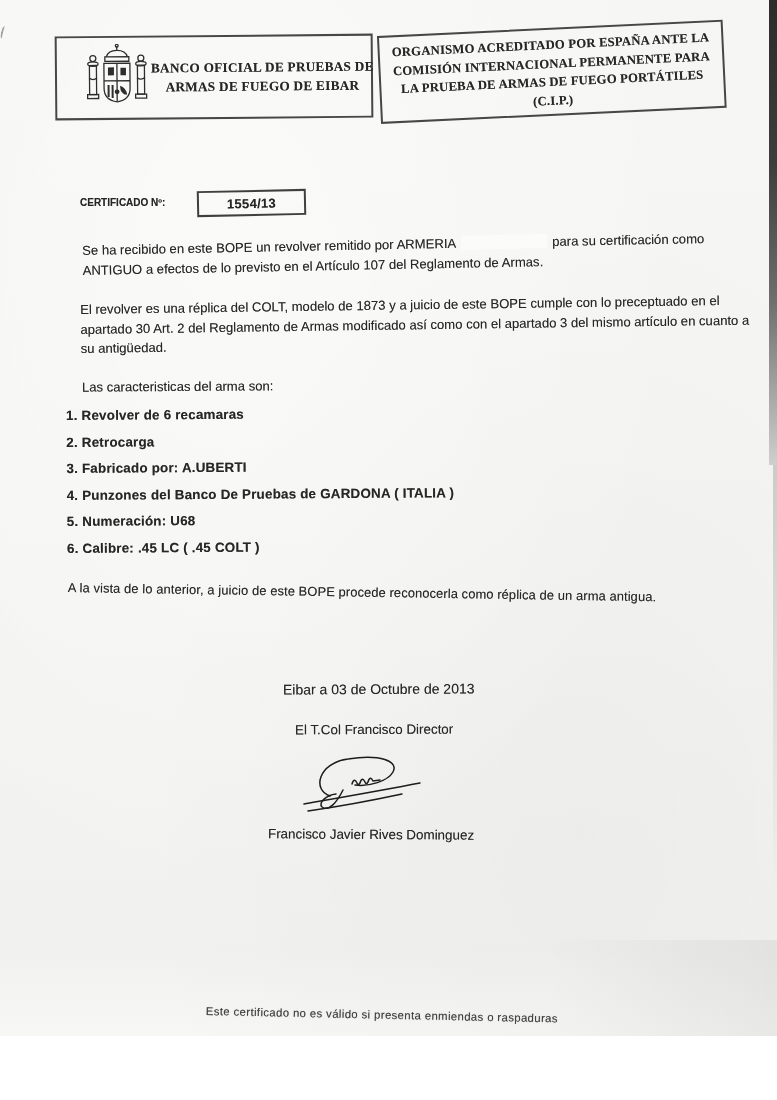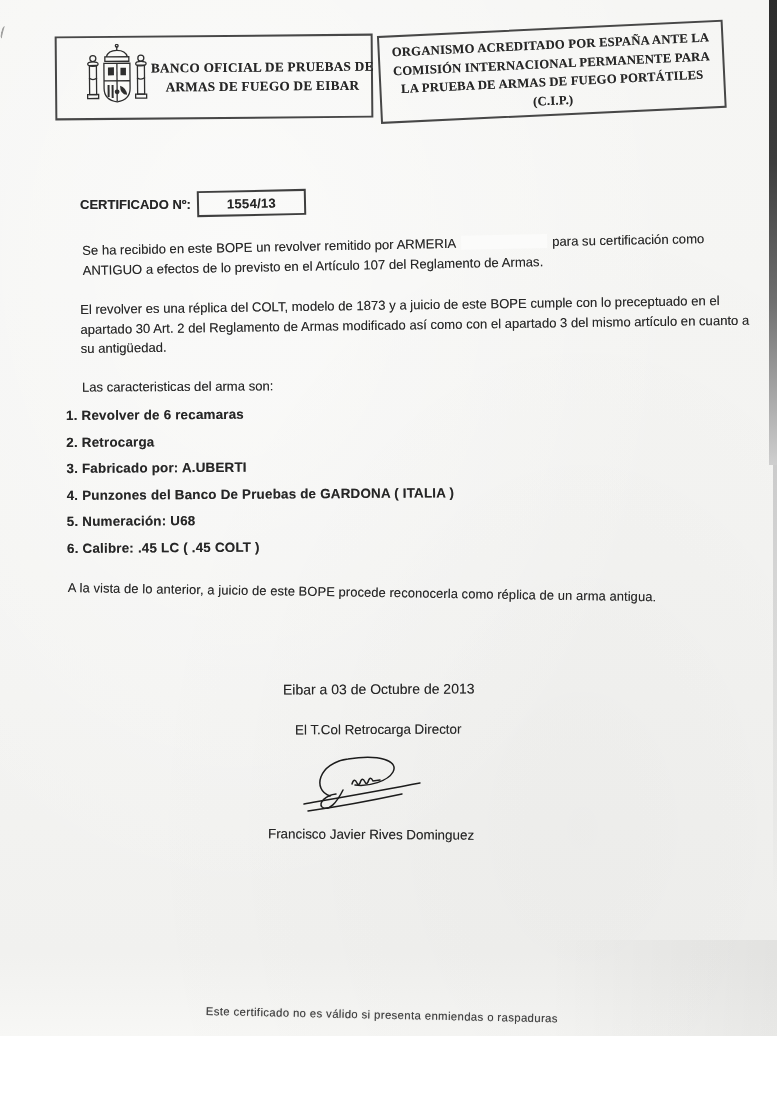--- a/index.html
+++ b/index.html
@@ -49,21 +49,21 @@
     position:absolute; left:379px; top:36px; width:346px; height:88px;
     border:2px solid #474747; transform:rotate(-2.7deg); transform-origin:left center;
     padding-top:6px; text-align:center;
   }
   .hdr-right-line {
     font-weight:bold; font-size:12.7px; line-height:18.5px;
     letter-spacing:0.2px; white-space:nowrap;
   }
 
   .cert-label {
-    position:absolute; left:80px; top:197px; font-weight:bold; font-size:13px;
+    position:absolute; left:80px; top:197px; font-weight:bold; font-size:10px;
     white-space:nowrap;
   }
   .cert-box {
     position:absolute; left:197px; top:190px; width:109px; height:26px;
     border:2px solid #3f3f3f; transform:rotate(-1.2deg);
     display:flex; align-items:center; justify-content:center;
     font-weight:bold; font-size:13px; letter-spacing:0.3px;
   }
 
   .p-reception {
@@ -185,21 +185,21 @@
     <div class="char-item txt">2. Retrocarga</div>
     <div class="char-item txt">3. Fabricado por: A.UBERTI</div>
     <div class="char-item txt">4. Punzones del Banco De Pruebas de GARDONA ( ITALIA )</div>
     <div class="char-item txt">5. Numeración: U68</div>
     <div class="char-item txt">6. Calibre: .45 LC ( .45 COLT )</div>
   </div>
 
   <div class="p-conclusion txt">A la vista de lo anterior, a juicio de este BOPE procede reconocerla como réplica de un arma antigua.</div>
 
   <div class="date-line txt">Eibar a 03 de Octubre de 2013</div>
-  <div class="signer-title txt">El T.Col Retrocarga Director</div>
+  <div class="signer-title txt">El T.Col Francisco Director</div>
 
   <svg class="signature" viewBox="0 0 130 70" width="130" height="70">
     <g fill="none" stroke="#1c1c1c" stroke-width="1.5" stroke-linecap="round">
       <path d="M8 54 C42 48 88 40 124 33"></path>
       <path d="M12 61 C40 57 78 50 106 44"></path>
       <path d="M34 46 C16 40 22 13 52 9 C84 4 103 11 97 22 C92 31 73 37 59 35"></path>
       <path d="M47 40 C41 52 33 62 26 57 C22 53 30 45 40 44"></path>
       <path d="M56 34 q2 -7 5 -1 q1 3 3 0 q2 -7 5 -1 q1 3 3 0 q2 -7 5 -1 l7 -1"></path>
     </g>
   </svg>

